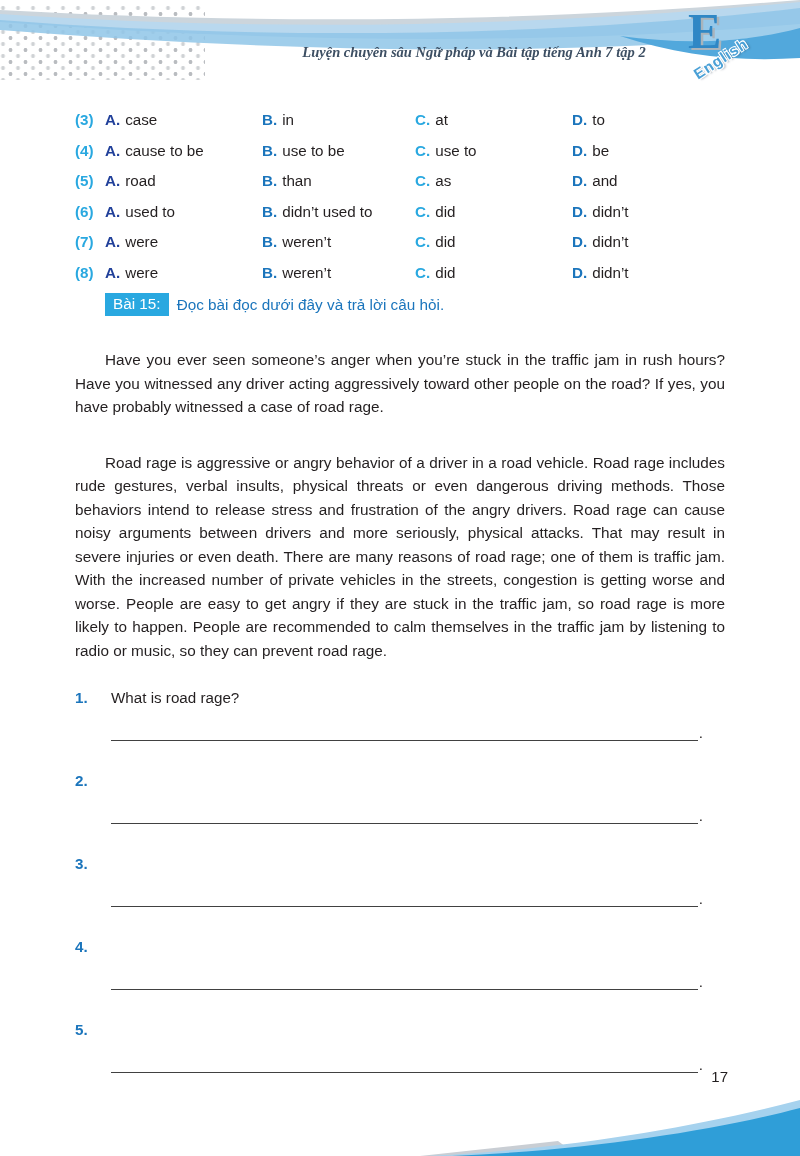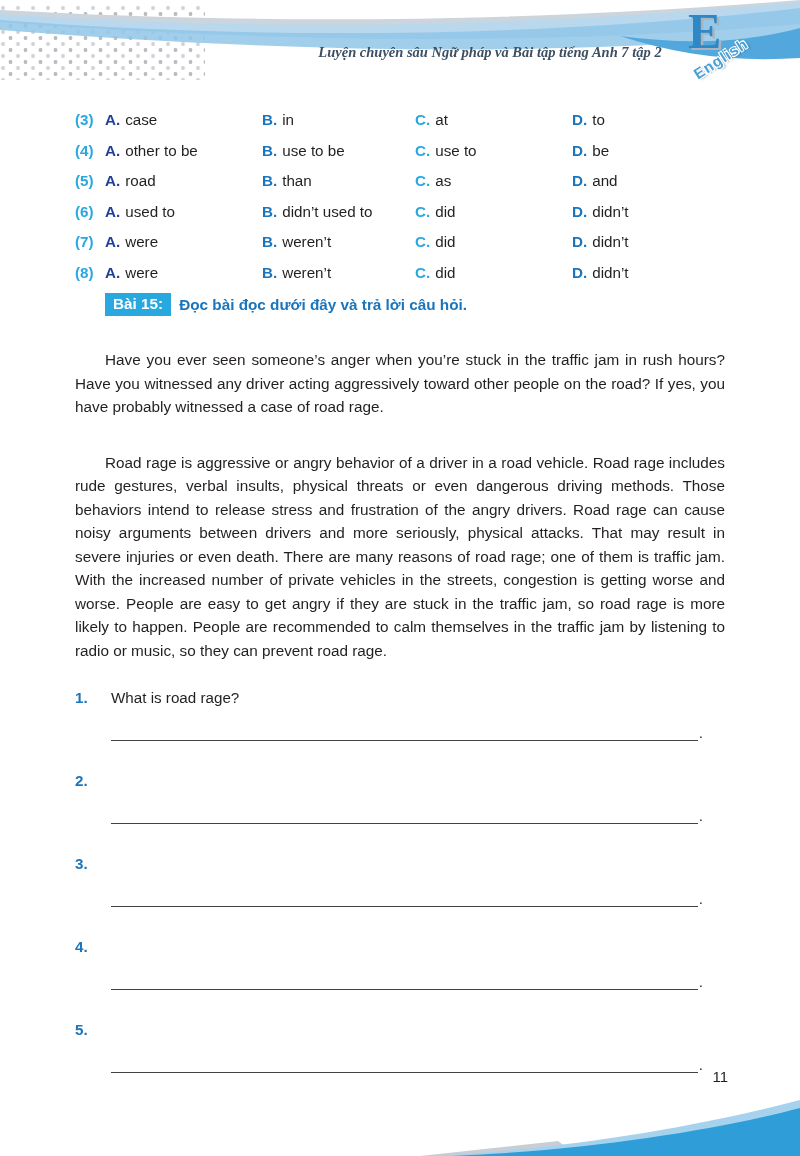--- a/index.html
+++ b/index.html
@@ -23,21 +23,21 @@
     font-family:"Liberation Serif", serif; font-weight:bold; font-size:50px;
     color:#2f87c5; text-shadow:2.5px 2px 0 #a9b4bc;
   }
   .logo-word {
     position:absolute; left:14px; top:42px; transform:rotate(-33deg);
     font-weight:bold; font-size:15px; letter-spacing:1px; color:#4aa0d6;
     text-shadow:-1px -1px 0 #fff, 1px -1px 0 #fff, -1px 1px 0 #fff, 1px 1px 0 #fff, 2px 2px 2px rgba(40,60,80,.35);
     white-space:nowrap;
   }
   .header-title {
-    position:absolute; top:44px; left:280px; width:420px; z-index:3;
+    position:absolute; top:44px; left:264px; width:420px; z-index:3;
     text-align:center; font-family:"Liberation Serif", serif;
     font-style:italic; font-weight:bold; font-size:14.5px; color:var(--header-text,#3d4f63);
   }
 
   
   .content { position:absolute; top:104px; left:75px; width:650px; z-index:4; }
 
   .mcq { margin-top:6px; }
   .mcq-row {
     display:grid; grid-template-columns:30px 157px 153px 157px 1fr;
@@ -45,24 +45,24 @@
   }
   .mcq-num { font-weight:bold; color:var(--cyan,#29a8e0); }
   .opt .lt { font-weight:bold; margin-right:5px; }
   .lt-a { color:var(--navy,#21409a); }
   .lt-b { color:var(--blue,#1b75bc); }
   .lt-c { color:var(--cyan,#29a8e0); }
   .lt-d { color:var(--blue,#1b75bc); }
 
   .exercise-head { margin:8px 0 0 30px; font-size:15.3px; display:flex; align-items:center; }
   .badge {
-    background:var(--cyan,#29a8e0); color:#fff; font-weight:bold;
+    background:var(--cyan,#29a8e0); color:#fff; font-weight:normal;
     padding:2px 8px 3px 8px; display:inline-block;
   }
-  .instruction { font-weight:bold; color:var(--blue,#1b75bc); margin-left:8px; }
+  .instruction { font-weight:normal; color:var(--blue,#1b75bc); margin-left:8px; }
 
   .para {
     margin-top:32px; text-align:justify; text-indent:30px;
     font-size:15.3px; line-height:23.5px; color:var(--text,#231f20);
   }
   .para:first-of-type { margin-top:32px; }
 
   .questions { margin-top:26px; }
   .q-row { display:flex; font-size:15.2px; line-height:20px; }
   .q-num { width:36px; font-weight:bold; color:var(--blue,#1b75bc); flex:0 0 36px; }
@@ -102,21 +102,21 @@
       <div class="mcq-row">
         <span class="mcq-num">(3)</span>
         <span class="opt"><span class="lt lt-a">A.</span><span>case</span></span>
         <span class="opt"><span class="lt lt-b">B.</span><span>in</span></span>
         <span class="opt"><span class="lt lt-c">C.</span><span>at</span></span>
         <span class="opt"><span class="lt lt-d">D.</span><span>to</span></span>
       </div>
 
       <div class="mcq-row">
         <span class="mcq-num">(4)</span>
-        <span class="opt"><span class="lt lt-a">A.</span><span>other to be</span></span>
+        <span class="opt"><span class="lt lt-a">A.</span><span>cause to be</span></span>
         <span class="opt"><span class="lt lt-b">B.</span><span>use to be</span></span>
         <span class="opt"><span class="lt lt-c">C.</span><span>use to</span></span>
         <span class="opt"><span class="lt lt-d">D.</span><span>be</span></span>
       </div>
 
       <div class="mcq-row">
         <span class="mcq-num">(5)</span>
         <span class="opt"><span class="lt lt-a">A.</span><span>road</span></span>
         <span class="opt"><span class="lt lt-b">B.</span><span>than</span></span>
         <span class="opt"><span class="lt lt-c">C.</span><span>as</span></span>
@@ -196,21 +196,21 @@
         <span class="q-num">5.</span>
       </div>
       <div class="answer-line">
         <span class="rule"></span>
         <span class="dot">.</span>
       </div>
 
     </div>
   </div>
 
-  <div class="page-number">11</div>
+  <div class="page-number">17</div>
 
   <svg class="bottom-swoosh" width="800" height="62" viewBox="0 0 800 62">
     <path d="M420,62 L558,47 L578,62 Z" fill="#c9ced4"></path>
     <path d="M428,62 C570,55 700,32 800,6 L800,26 C700,44 575,58 445,62 Z" fill="#a6d2ee"></path>
     <path d="M452,62 C592,56 716,36 800,14 L800,62 Z" fill="#2f9ed8"></path>
   </svg>
 
 </div>
 
 </body></html>

